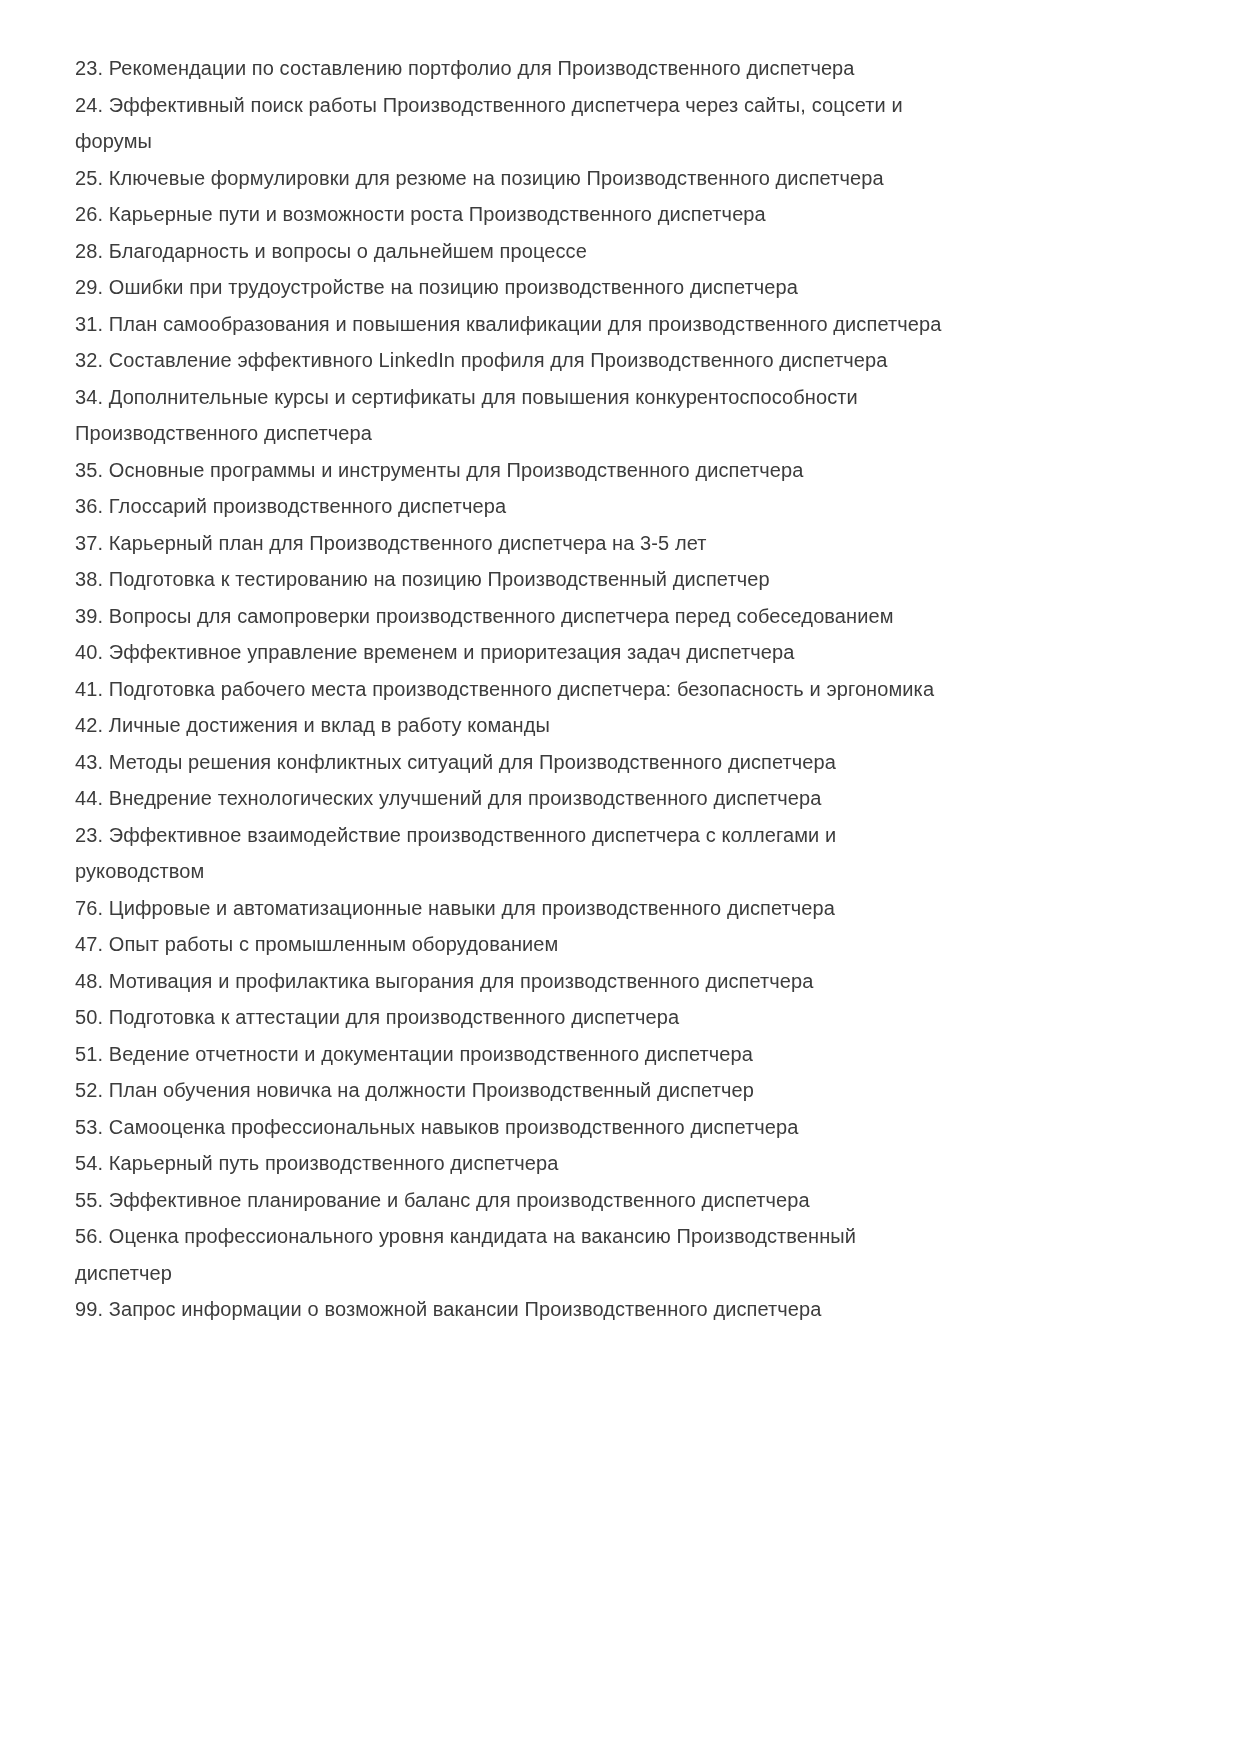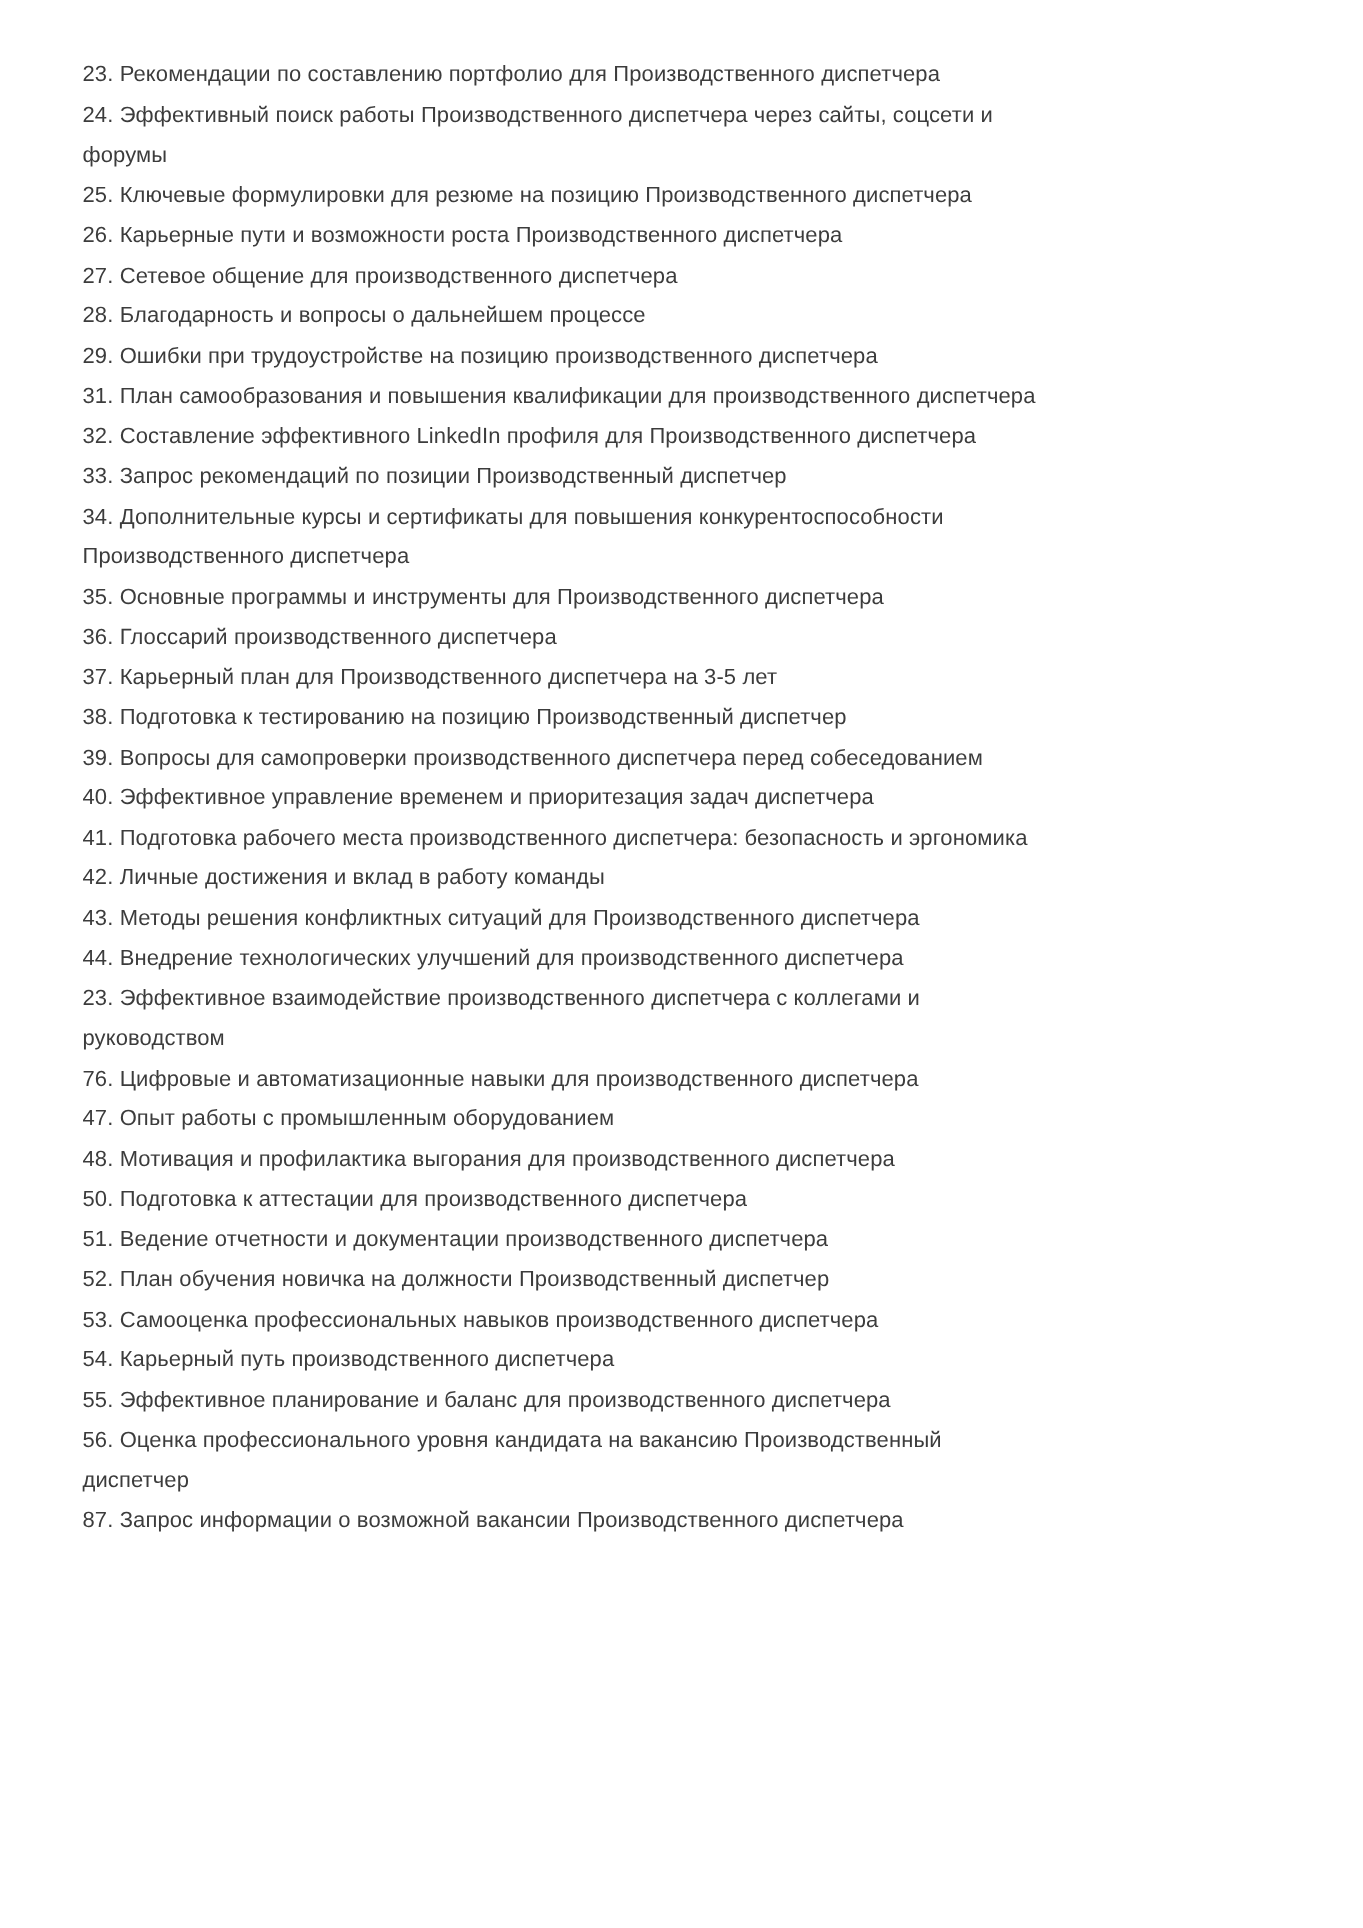--- a/index.html
+++ b/index.html
@@ -33,26 +33,24 @@
 </head>
 <body>
 
 <div class="page">
   <div class="topic-list" id="topic-list">
       <p class="item">23. Рекомендации по составлению портфолио для Производственного диспетчера</p>
       <p class="item">24. Эффективный поиск работы Производственного диспетчера через сайты, соцсети и
 форумы</p>
       <p class="item">25. Ключевые формулировки для резюме на позицию Производственного диспетчера</p>
       <p class="item">26. Карьерные пути и возможности роста Производственного диспетчера</p>
-      <p class="item">27. Сетевое общение для производственного диспетчера</p>
       <p class="item">28. Благодарность и вопросы о дальнейшем процессе</p>
       <p class="item">29. Ошибки при трудоустройстве на позицию производственного диспетчера</p>
       <p class="item">31. План самообразования и повышения квалификации для производственного диспетчера</p>
       <p class="item">32. Составление эффективного LinkedIn профиля для Производственного диспетчера</p>
-      <p class="item">33. Запрос рекомендаций по позиции Производственный диспетчер</p>
       <p class="item">34. Дополнительные курсы и сертификаты для повышения конкурентоспособности
 Производственного диспетчера</p>
       <p class="item">35. Основные программы и инструменты для Производственного диспетчера</p>
       <p class="item">36. Глоссарий производственного диспетчера</p>
       <p class="item">37. Карьерный план для Производственного диспетчера на 3-5 лет</p>
       <p class="item">38. Подготовка к тестированию на позицию Производственный диспетчер</p>
       <p class="item">39. Вопросы для самопроверки производственного диспетчера перед собеседованием</p>
       <p class="item">40. Эффективное управление временем и приоритезация задач диспетчера</p>
       <p class="item">41. Подготовка рабочего места производственного диспетчера: безопасность и эргономика</p>
       <p class="item">42. Личные достижения и вклад в работу команды</p>
@@ -64,15 +62,15 @@
       <p class="item">47. Опыт работы с промышленным оборудованием</p>
       <p class="item">48. Мотивация и профилактика выгорания для производственного диспетчера</p>
       <p class="item">50. Подготовка к аттестации для производственного диспетчера</p>
       <p class="item">51. Ведение отчетности и документации производственного диспетчера</p>
       <p class="item">52. План обучения новичка на должности Производственный диспетчер</p>
       <p class="item">53. Самооценка профессиональных навыков производственного диспетчера</p>
       <p class="item">54. Карьерный путь производственного диспетчера</p>
       <p class="item">55. Эффективное планирование и баланс для производственного диспетчера</p>
       <p class="item">56. Оценка профессионального уровня кандидата на вакансию Производственный
 диспетчер</p>
-      <p class="item">87. Запрос информации о возможной вакансии Производственного диспетчера</p>
+      <p class="item">99. Запрос информации о возможной вакансии Производственного диспетчера</p>
     </div>
 </div>
 
 </body></html>

